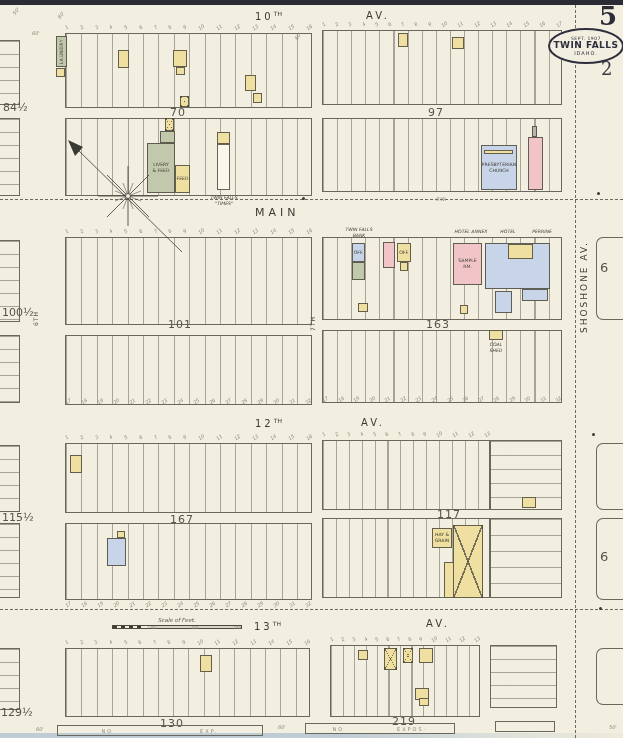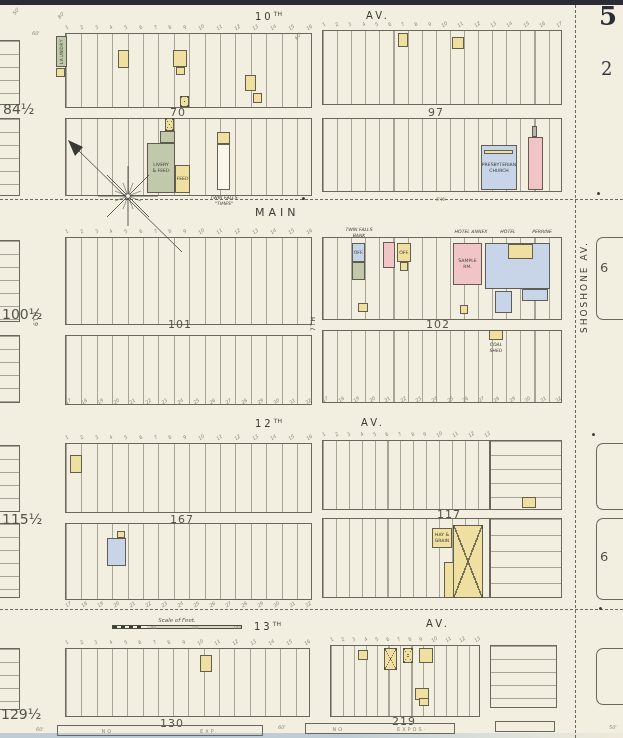--- a/index.html
+++ b/index.html
@@ -18,21 +18,21 @@
   .lots-h{background-image:repeating-linear-gradient(to bottom,rgba(106,103,92,.55) 0 1px,transparent 1px var(--loth));}
   .strip{position:absolute;border:1px solid #6a675c;border-left:none;box-sizing:border-box;}
   .bracket{position:absolute;border:1px solid #6a675c;border-right:none;border-radius:7px 0 0 7px;box-sizing:border-box;}
   
   .street{position:absolute;font-size:10px;letter-spacing:3px;color:#3c3b33;}
   .street sup{font-size:6px;letter-spacing:0;}
   .vstreet{position:absolute;writing-mode:vertical-rl;transform:rotate(180deg);font-size:9px;letter-spacing:2px;color:#3c3b33;}
   .vstreet-sm{position:absolute;transform:rotate(-90deg);transform-origin:center;font-size:6px;letter-spacing:1px;color:#55544a;}
   
   .blknum{position:absolute;font-size:11px;color:#55544a;letter-spacing:1px;}
-  .blknum-sm{position:absolute;font-size:14px;color:#55544a;}
+  .blknum-sm{position:absolute;font-size:11px;color:#55544a;}
   .blknum-lg{position:absolute;font-size:13px;color:#55544a;}
   
   .lotrow{position:absolute;display:flex;justify-content:space-between;font-size:5px;color:#8d8a78;font-style:italic;}
   .lotrow span{transform:rotate(-35deg);}
   
   .bldg{position:absolute;border:1px solid rgba(75,73,60,.85);box-sizing:border-box;
         display:flex;align-items:center;justify-content:center;text-align:center;z-index:3;}
   .blbl{font-size:4.6px;line-height:1.25;color:#3f3e33;white-space:pre-line;}
   .blbl.vert{writing-mode:vertical-rl;transform:rotate(180deg);letter-spacing:.5px;}
   .f-yellow{background:#efdfa0;}
@@ -125,21 +125,21 @@
   <div class="street" style="left:426px;top:618px;">AV.</div>
   <div class="vstreet" style="left:579px;top:238px;height:95px;">SHOSHONE   AV.</div>
   <div class="vstreet-sm" style="left:28px;top:315px;">6TH</div>
   <div class="vstreet-sm" style="left:305px;top:320px;">7TH</div>
 
   <div class="blknum-sm" style="left:3px;top:101px;">84½</div>
   <div class="blknum" style="left:170px;top:106px;">70</div>
   <div class="blknum" style="left:428px;top:106px;">97</div>
   <div class="blknum-sm" style="left:2px;top:306px;">100½</div>
   <div class="blknum" style="left:168px;top:318px;">101</div>
-  <div class="blknum" style="left:426px;top:318px;">102</div>
+  <div class="blknum" style="left:426px;top:318px;">163</div>
   <div class="blknum-sm" style="left:2px;top:511px;">115½</div>
   <div class="blknum" style="left:170px;top:513px;">167</div>
   <div class="blknum" style="left:437px;top:508px;">117</div>
   <div class="blknum-sm" style="left:1px;top:706px;">129½</div>
   <div class="blknum" style="left:160px;top:717px;">130</div>
   <div class="blknum" style="left:392px;top:715px;">219</div>
   <div class="blknum-lg" style="left:600px;top:260px;">6</div>
   <div class="blknum-lg" style="left:600px;top:549px;">6</div>
 
   <div class="lotrow" style="left:65px;top:24px;width:247px;">
@@ -440,20 +440,25 @@
       <div class="ticks">
           <span>50</span>
           <span>100</span>
           <span>150</span>
         </div>
     </div>
   </div>
 
   <div id="sheet-number" style="left:599px;top:1px;">5</div>
   <div id="adj-number" style="left:601px;top:58px;">2</div>
+  <div id="stamp">
+    <span class="s1">SEPT. 1907</span>
+    <span class="s2">TWIN FALLS</span>
+    <span class="s3">IDAHO.</span>
+  </div>
 
   <div class="noterect" style="left:57px;top:725px;width:206px;height:11px;">
     <span>NO</span>
     <span>EXP.</span>
   </div>
   <div class="noterect" style="left:305px;top:723px;width:150px;height:11px;">
     <span>NO</span>
     <span>EXPOS-</span>
   </div>
   <div class="noterect" style="left:495px;top:721px;width:60px;height:11px;"></div>

